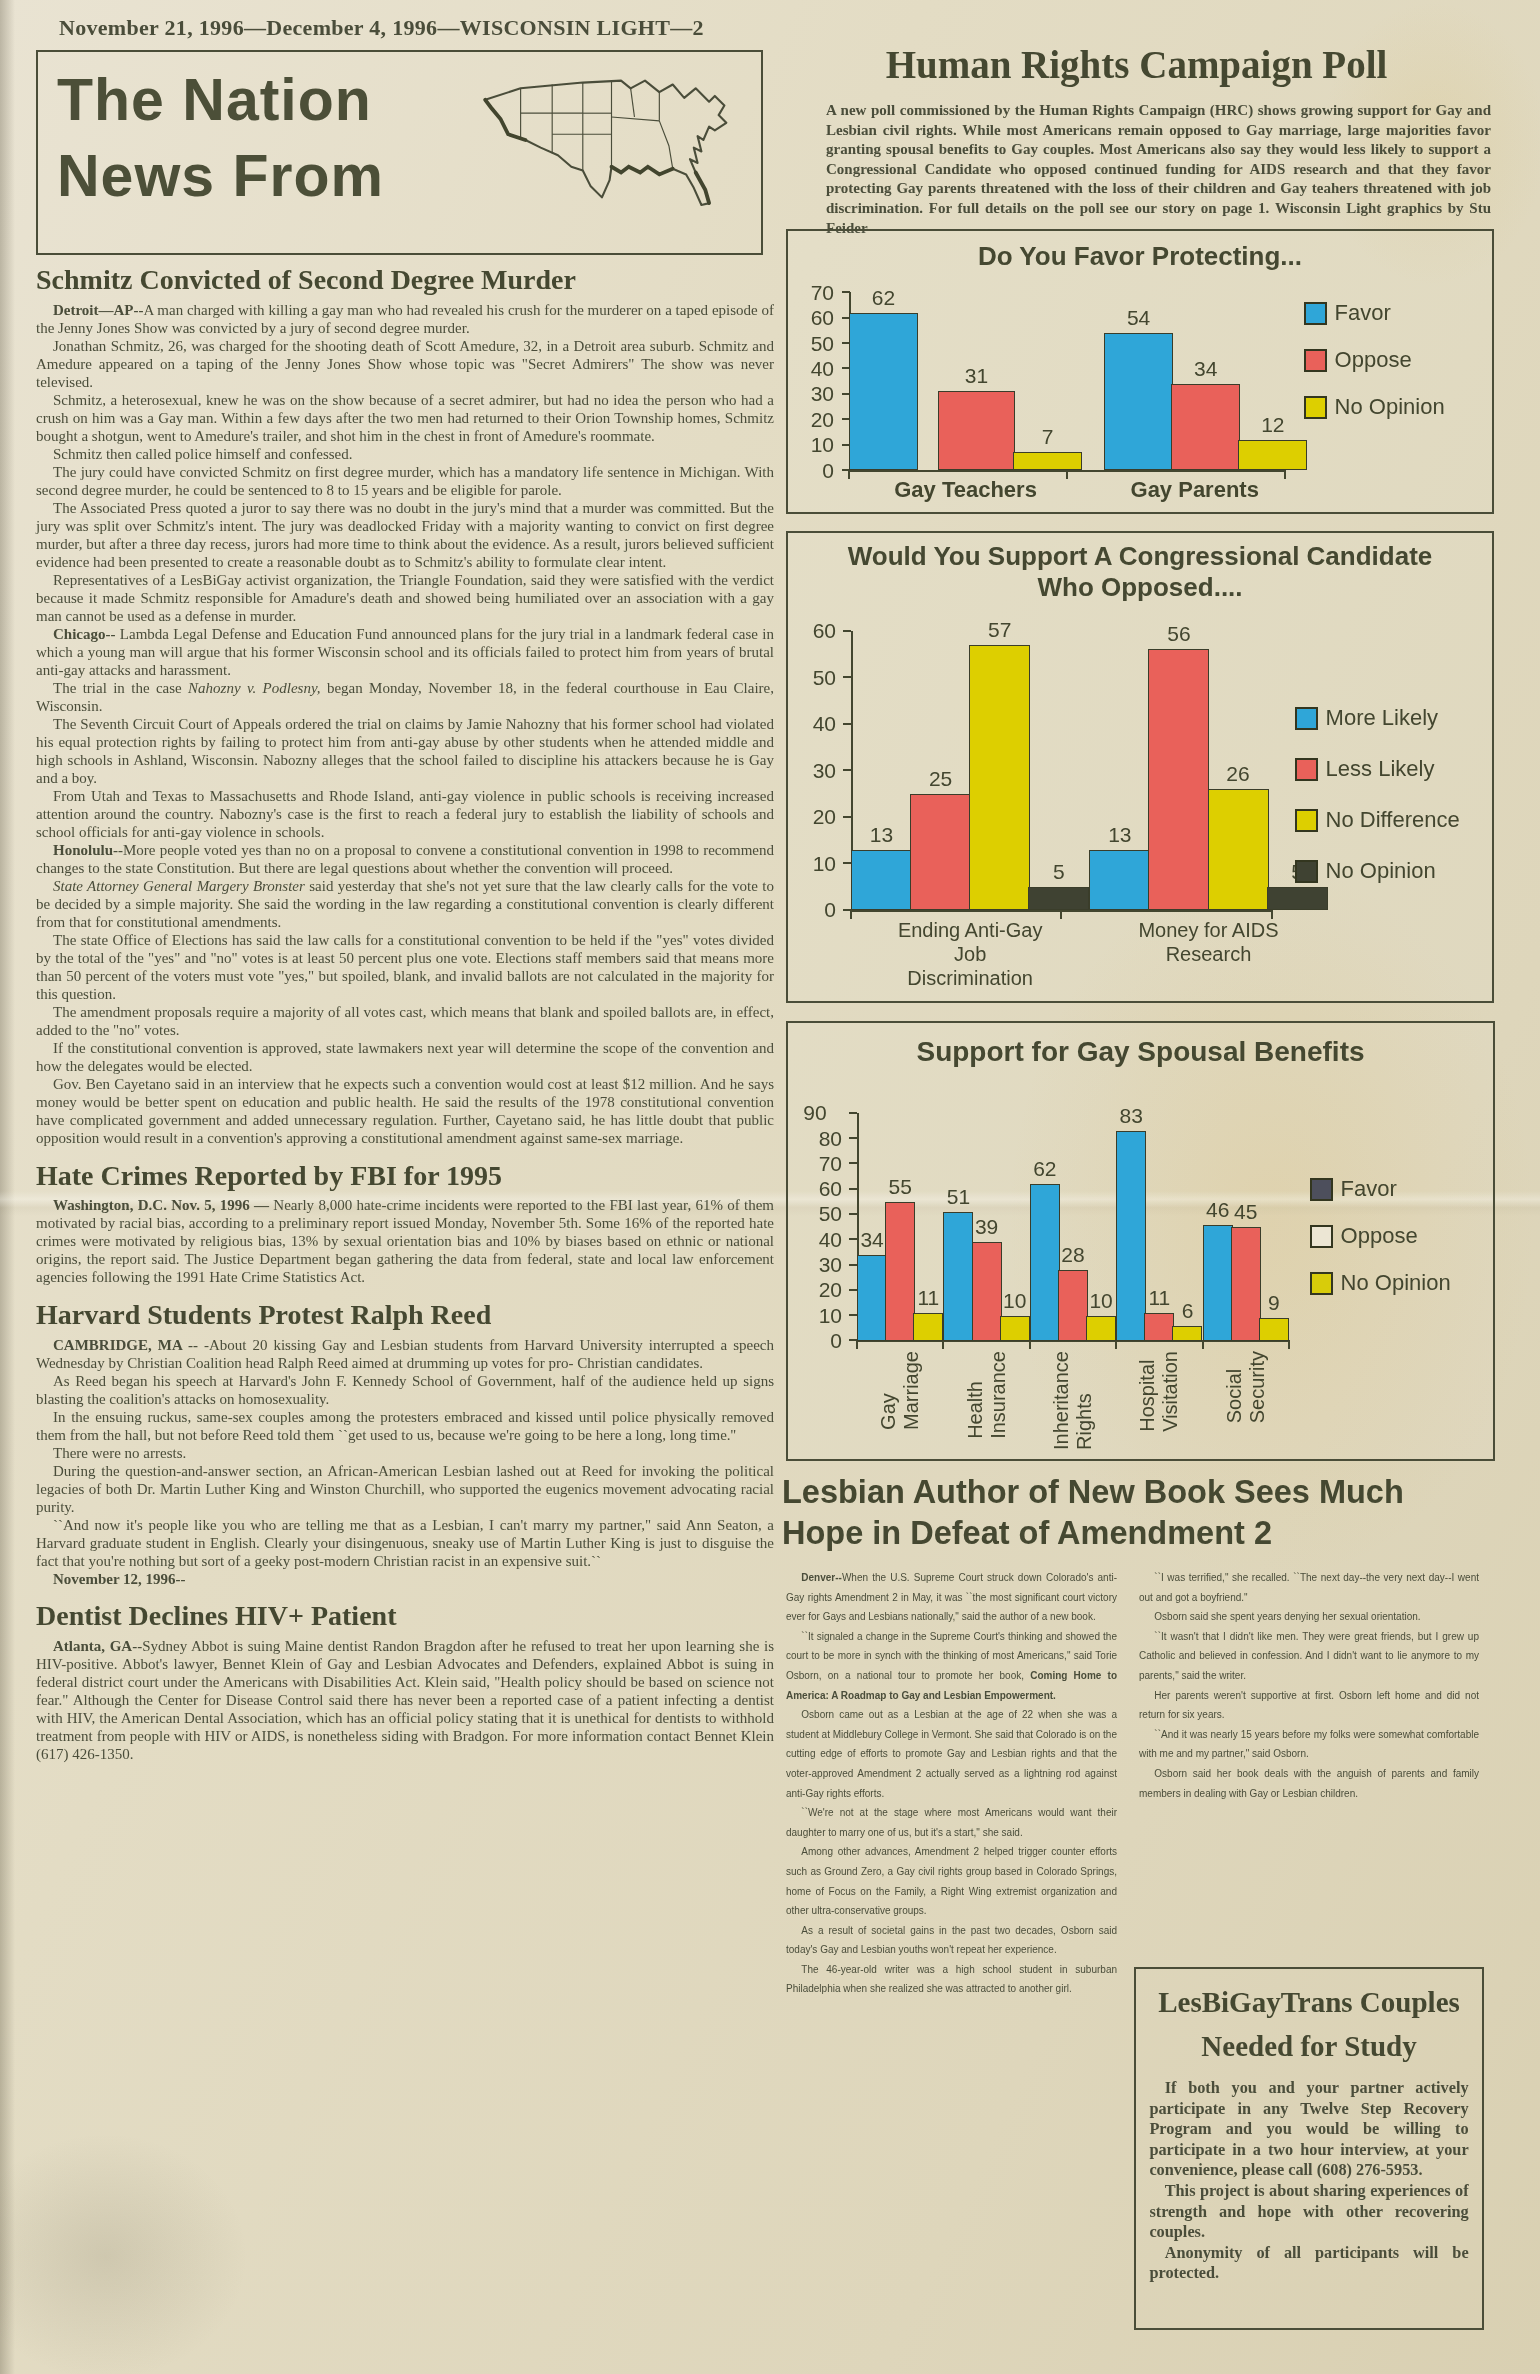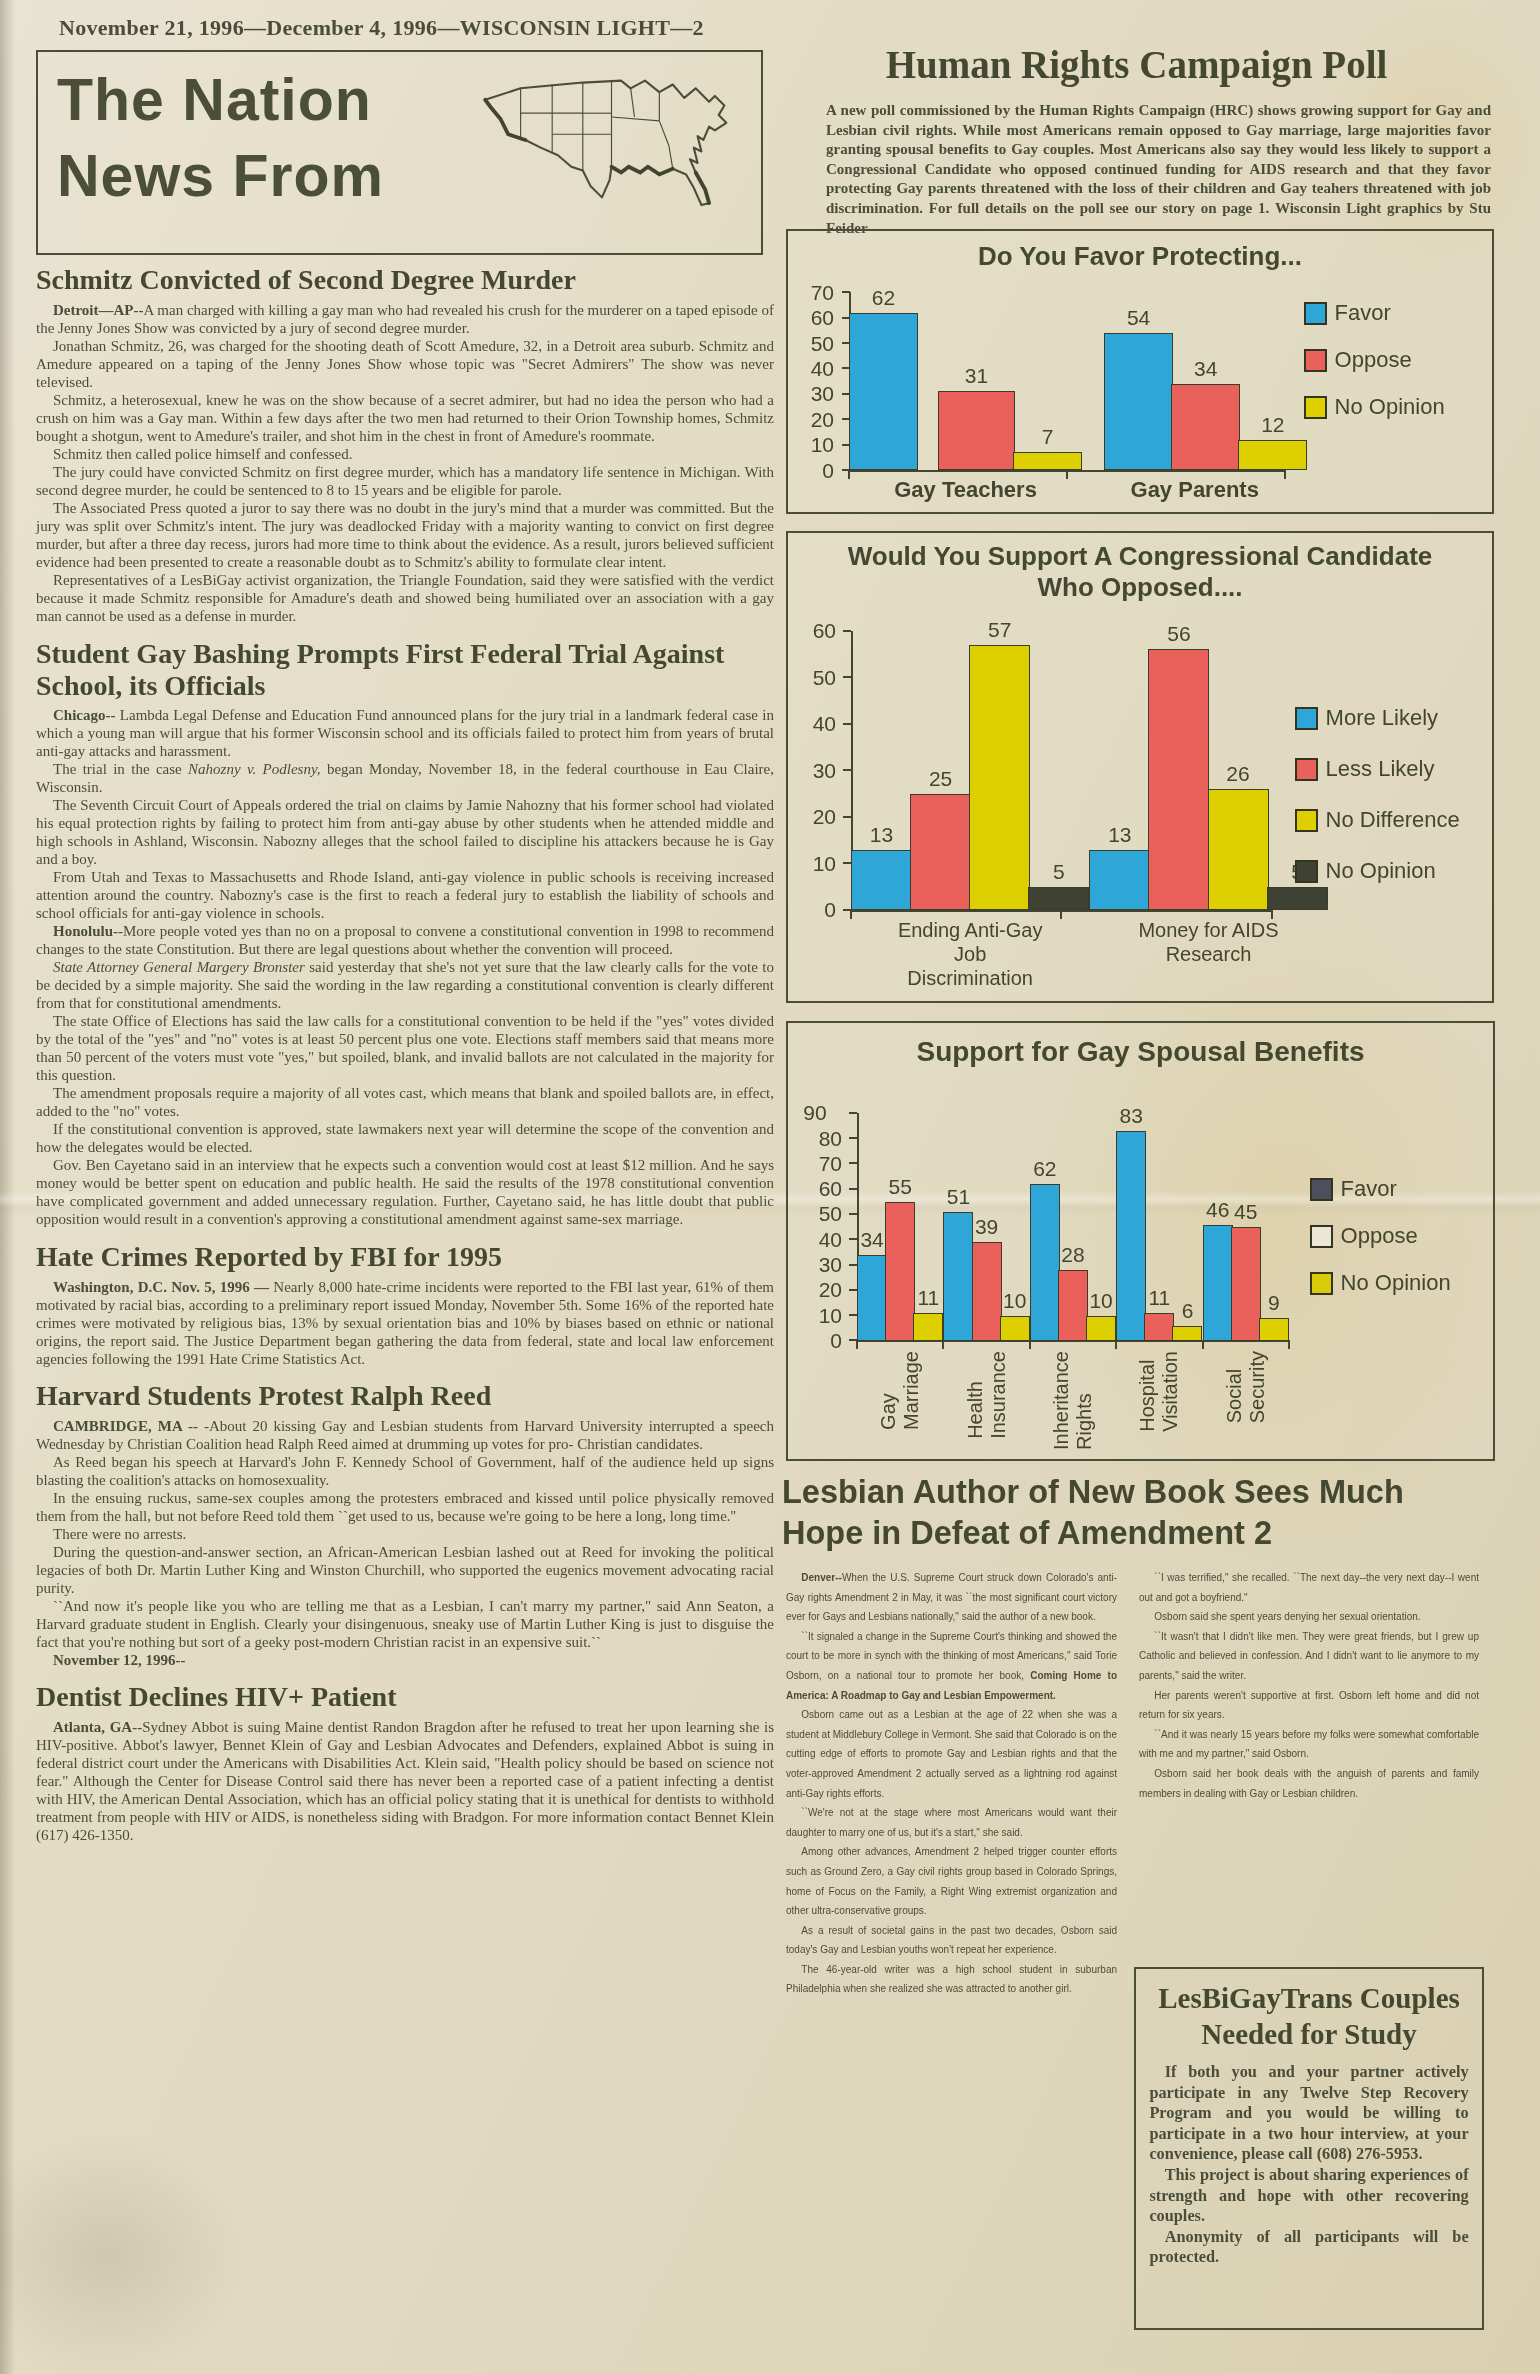--- a/index.html
+++ b/index.html
@@ -56,21 +56,21 @@
 
   .feature-title{position:absolute;left:782px;top:1472px;width:700px;font-family:"Liberation Sans",sans-serif;
     font-weight:bold;font-size:32.5px;line-height:41px;color:#454831;}
   .feature-col{position:absolute;font-family:"Liberation Sans",sans-serif;}
   .feature-col .para{font-family:"Liberation Sans",sans-serif;font-size:10px;line-height:19.6px;text-indent:15.3px;}
   .col-a{left:786px;top:1568px;width:331px;}
   .col-b{left:1139px;top:1568px;width:340px;}
 
   .study-box{position:absolute;left:1134px;top:1967px;width:350px;height:363px;border:2.9px solid #4a4d38;
     padding:7.6px 13.4px;box-sizing:border-box;}
-  .study-title{text-align:center;font-size:29px;line-height:36px;font-weight:bold;color:#454831;margin:3.8px 0 9.6px 0;}
+  .study-title{text-align:center;font-size:29px;line-height:44px;font-weight:bold;color:#454831;margin:3.8px 0 9.6px 0;}
   .study-box .para{font-weight:bold;font-size:16.3px;line-height:20.6px;text-indent:15.3px;}
 </style>
 </head>
 <body>
 
 <div class="page">
   <div class="stain edge-left"></div>
   <div class="stain stain-a"></div>
   <div class="stain stain-b"></div>
   <div class="stain stain-c"></div>
@@ -112,21 +112,20 @@
     <h2 class="headline">Schmitz Convicted of Second Degree Murder</h2>
     <div>
         <p class="para"><b>Detroit—AP--</b>A man charged with killing a gay man who had revealed his crush for the murderer on a taped episode of the Jenny Jones Show was convicted by a jury of second degree murder.</p>
         <p class="para">Jonathan Schmitz, 26, was charged for the shooting death of Scott Amedure, 32, in a Detroit area suburb. Schmitz and Amedure appeared on a taping of the Jenny Jones Show whose topic was "Secret Admirers" The show was never televised.</p>
         <p class="para">Schmitz, a heterosexual, knew he was on the show because of a secret admirer, but had no idea the person who had a crush on him was a Gay man. Within a few days after the two men had returned to their Orion Township homes, Schmitz bought a shotgun, went to Amedure's trailer, and shot him in the chest in front of Amedure's roommate.</p>
         <p class="para">Schmitz then called police himself and confessed.</p>
         <p class="para">The jury could have convicted Schmitz on first degree murder, which has a mandatory life sentence in Michigan. With second degree murder, he could be sentenced to 8 to 15 years and be eligible for parole.</p>
         <p class="para">The Associated Press quoted a juror to say there was no doubt in the jury's mind that a murder was committed. But the jury was split over Schmitz's intent. The jury was deadlocked Friday with a majority wanting to convict on first degree murder, but after a three day recess, jurors had more time to think about the evidence. As a result, jurors believed sufficient evidence had been presented to create a reasonable doubt as to Schmitz's ability to formulate clear intent.</p>
         <p class="para">Representatives of a LesBiGay activist organization, the Triangle Foundation, said they were satisfied with the verdict because it made Schmitz responsible for Amadure's death and showed being humiliated over an association with a gay man cannot be used as a defense in murder.</p>
       </div>
-    <h2 class="headline">Student Gay Bashing Prompts First Federal Trial Against School, its Officials</h2>
     <div>
         <p class="para"><b>Chicago--</b> Lambda Legal Defense and Education Fund announced plans  for the jury trial in a landmark federal case in which a young man will argue that his former Wisconsin school and its officials failed to protect him from years of brutal anti-gay attacks and harassment.</p>
         <p class="para">The trial in the case <i>Nahozny v. Podlesny,</i> began Monday, November 18, in the federal courthouse in Eau Claire, Wisconsin.</p>
         <p class="para">The Seventh Circuit Court of Appeals ordered the trial on claims by Jamie Nahozny that his former school had violated his equal protection rights by failing to protect him from anti-gay abuse by other students when he attended middle and high schools in Ashland, Wisconsin. Nabozny alleges that the school failed to discipline his attackers because he is Gay and a boy.</p>
         <p class="para">From Utah and Texas to Massachusetts and Rhode Island, anti-gay violence in public schools is receiving increased attention around the country. Nabozny's case is the first to reach a federal jury to establish the liability of schools and school officials for anti-gay violence in schools.</p>
       </div>
     <div>
         <p class="para"><b>Honolulu--</b>More people voted yes than no on a proposal to convene a constitutional convention in 1998 to recommend changes to the state Constitution. But there are legal questions about whether the convention will proceed.</p>
         <p class="para"><i>State Attorney General Margery Bronster</i> said yesterday that she's not yet sure that the law clearly calls for the vote to be decided by a simple majority. She said the wording in the law regarding a constitutional convention is clearly different from that for constitutional amendments.</p>
         <p class="para">The state Office of Elections has said the law calls for a constitutional convention to be held if the "yes" votes divided by the total of the "yes" and "no" votes is at least 50 percent plus one vote. Elections staff members said that means more than 50 percent of the voters must vote "yes," but spoiled, blank, and invalid ballots are not calculated in the majority for this question.</p>

